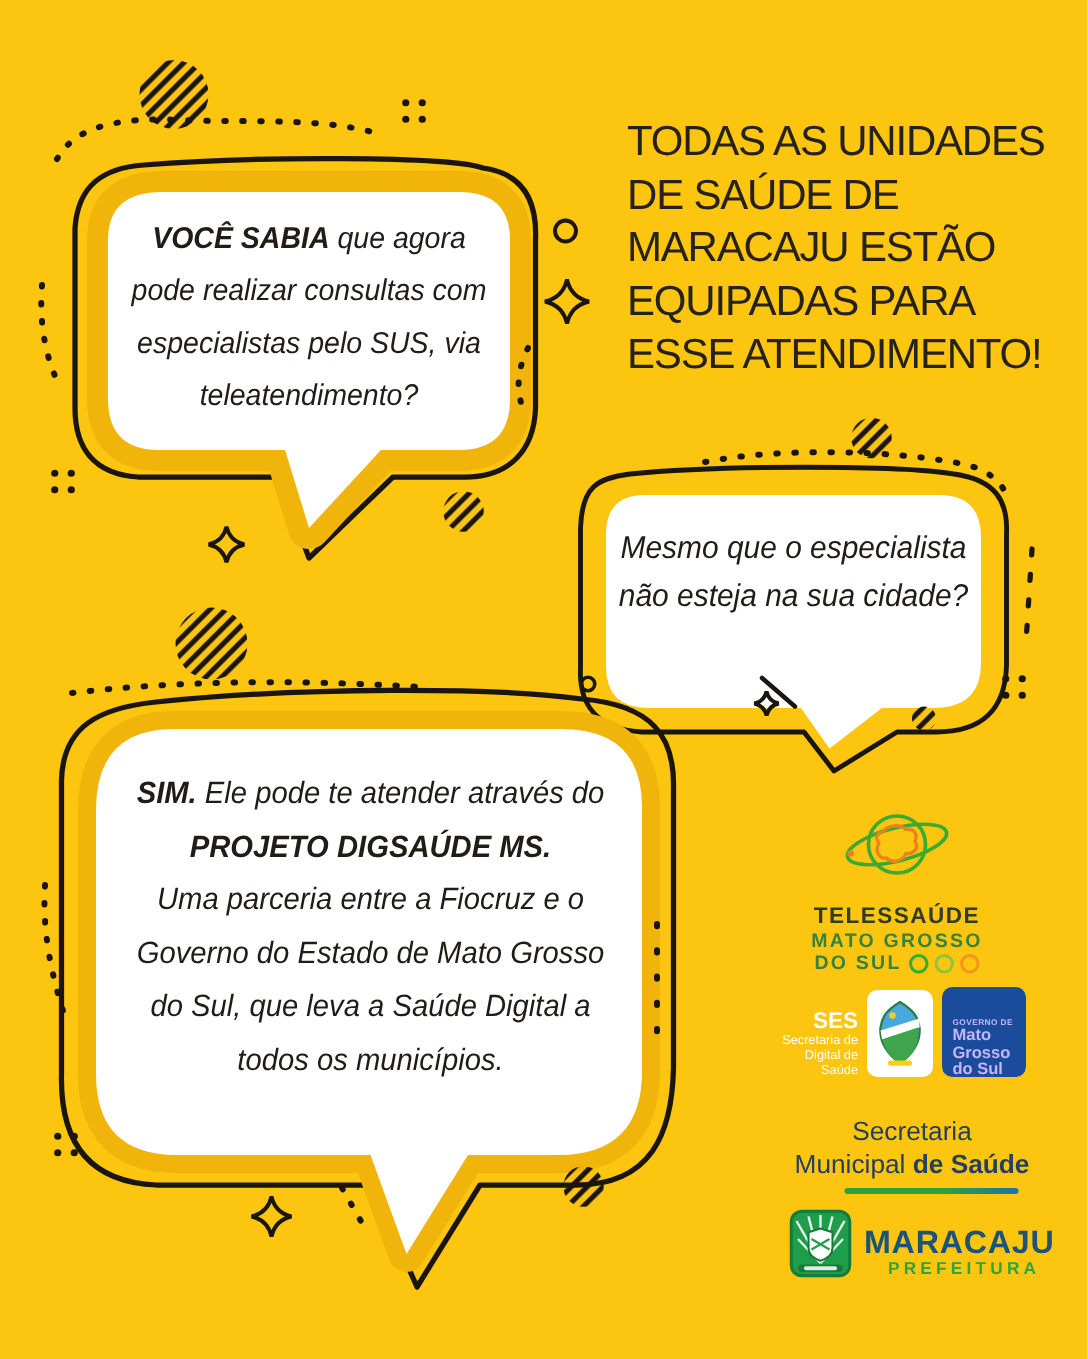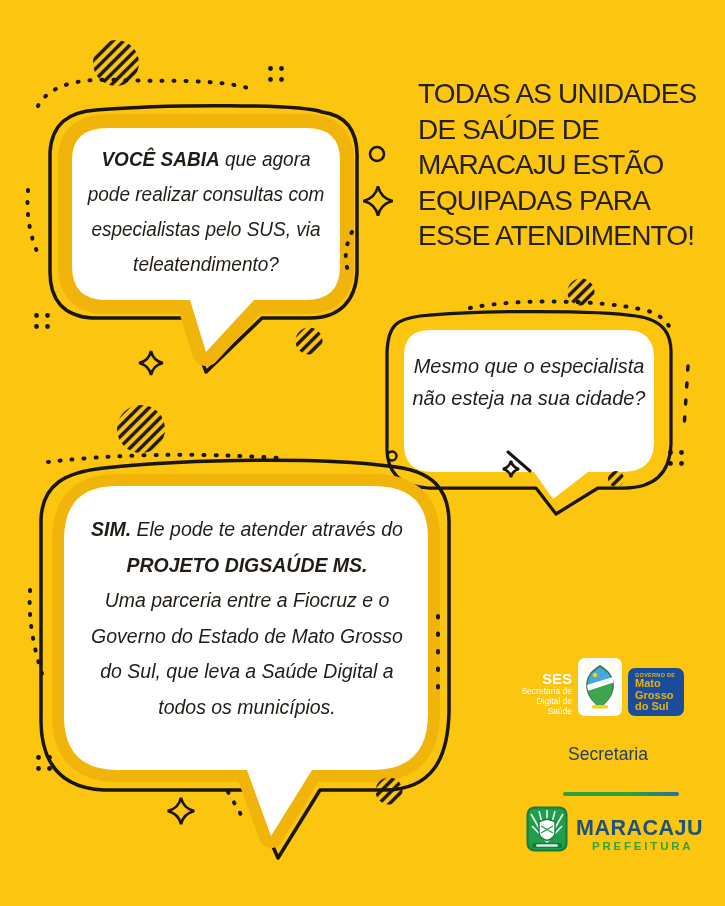--- a/index.html
+++ b/index.html
@@ -28,22 +28,22 @@
   .t-circle{display:inline-block;width:9px;height:9px;border-radius:50%;border:2.5px solid;}
   .t-c1{border-color:#3BAA35;} .t-c2{border-color:#8CC63F;} .t-c3{border-color:#F7941D;}
 
   
   .ses{left:508px;top:658px;width:184px;display:flex;align-items:flex-end;gap:6px;}
   .ses-txt{width:64px;text-align:right;color:#fff;}
   .ses-acronym{font-weight:700;font-size:15px;line-height:15px;}
   .ses-sub{font-size:8.5px;line-height:10px;white-space:pre-line;}
   .ses-card{width:44px;height:58px;background:#fff;border-radius:7px;display:flex;
             align-items:center;justify-content:center;}
-  .gov-card{width:56px;height:48px;background:#1B4C9C;border-radius:7px;color:#eab308;
-            padding:4px 0 0 7px;box-sizing:border-box;}
+  .gov-card{width:56px;height:60px;background:#1B4C9C;border-radius:7px;color:#c4b5fd;
+            padding:21px 0 0 7px;box-sizing:border-box;}
   .gov-label{font-size:5.5px;font-weight:700;letter-spacing:.3px;}
   .gov-name{font-size:11px;font-weight:700;line-height:11.5px;white-space:pre-line;}
 
   
   .municipal{left:518px;top:744px;width:180px;text-align:center;color:#24405E;
              font-size:17.5px;line-height:21.5px;}
   .municipal b{font-weight:700;}
   .divider{position:absolute;left:563px;top:792px;width:116px;height:4px;border-radius:2px;z-index:2;
            background:linear-gradient(90deg,#2FA13C 0%,#2FA13C 55%,#1F72A8 100%);}
 
@@ -157,20 +157,40 @@
 
   <div class="txt bubble-text b3">
     <span class="emph">SIM.</span><span> Ele pode te atender através do</span>
     <div class="emph">PROJETO DIGSAÚDE MS.</div>
     <div>Uma parceria entre a Fiocruz e o</div>
     <div>Governo do Estado de Mato Grosso</div>
     <div>do Sul, que leva a Saúde Digital a</div>
     <div>todos os municípios.</div>
   </div>
 
+  <div class="txt telessaude">
+    <svg width="84" height="62" viewBox="0 0 84 62">
+      <g transform="translate(42,31)">
+        <ellipse rx="34" ry="11" fill="none" stroke="#3BAA35" stroke-width="2.4" transform="rotate(-14)"></ellipse>
+        <circle r="19" fill="none" stroke="#3BAA35" stroke-width="2.4"></circle>
+        <path d="M -10 -8 C -6 -13 2 -14 6 -10 C 11 -11 14 -7 12 -2 C 15 2 11 7 6 6 C 4 11 -3 13 -7 9
+                 C -12 10 -15 4 -12 -1 C -15 -5 -13 -8 -10 -8 Z" fill="none" stroke="#E8821E" stroke-width="2.2" stroke-linejoin="round"></path>
+        <circle cx="-31" cy="6" r="2.2" fill="#E8821E"></circle>
+      </g>
+    </svg>
+    <div class="t-title">TELESSAÚDE</div>
+    <div class="t-line">MATO GROSSO</div>
+    <div class="t-line">
+      <span>DO SUL</span><span class="t-circles">
+          <span class="t-circle t-c1"></span>
+          <span class="t-circle t-c2"></span>
+          <span class="t-circle t-c3"></span>
+        </span>
+    </div>
+  </div>
 
   <div class="txt ses">
     <div class="ses-txt">
       <div class="ses-acronym">SES</div>
       <div class="ses-sub">Secretaria de
 Digital de
 Saúde</div>
     </div>
     <div class="ses-card">
       <svg width="36" height="48" viewBox="0 0 36 48">
@@ -184,20 +204,21 @@
     <div class="gov-card">
       <div class="gov-label">GOVERNO DE</div>
       <div class="gov-name">Mato
 Grosso
 do Sul</div>
     </div>
   </div>
 
   <div class="txt municipal">
     <div>Secretaria</div>
+    <div><span>Municipal </span><b>de Saúde</b></div>
   </div>
 
   <div class="divider"></div>
 
   <div class="txt maracaju">
     <svg width="42" height="46" viewBox="0 0 42 46">
       <rect x="1.5" y="1.5" width="39" height="43" rx="7" fill="#1F9D4B" stroke="#157A3A" stroke-width="2"></rect>
       <g stroke="#FFFFFF" stroke-width="1.6" opacity="0.9">
         <path d="M21 36 L5 8"></path>
           <path d="M21 36 L13 5"></path>

